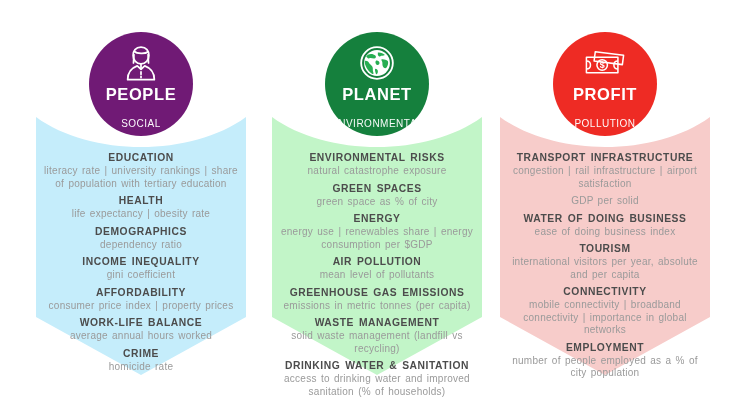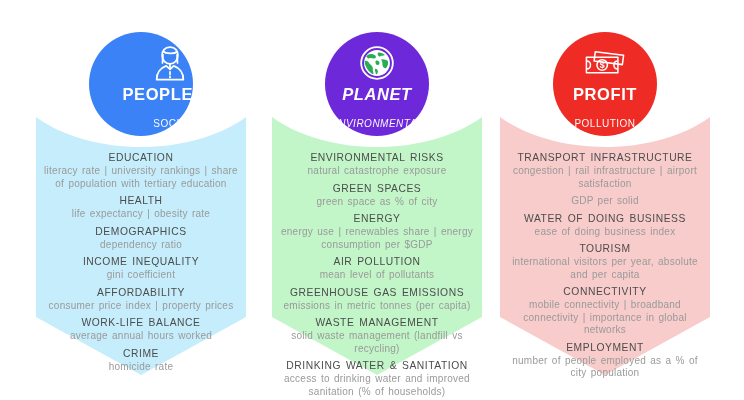--- a/index.html
+++ b/index.html
@@ -73,21 +73,21 @@
     width:210px;
     z-index:3;
     text-align:center;
     box-sizing:border-box;
     padding:0 4px;
   }
   .item{margin-bottom:5px;}
   .item:last-child{margin-bottom:0;}
   .item-title{
     font-size:10.3px;
-    font-weight:normal;
+    font-weight:bold;
     color:#4c4c4c;
     letter-spacing:.55px;
     line-height:1.22;
     word-spacing:1.5px;
   }
   .item-desc{
     font-size:10px;
     color:#9a9a9a;
     letter-spacing:.25px;
     line-height:1.25;
@@ -99,21 +99,21 @@
 <body>
 
 <div class="board">
 
   <div class="pillar" id="pillar-people">
     <div class="banner-shape">
       <svg viewBox="0 0 210 258" xmlns="http://www.w3.org/2000/svg">
         <path d="M0,0 C55,40 155,40 210,0 L210,200 L105,258 L0,200 Z" fill="#C5EDFB"></path>
       </svg>
     </div>
-    <div class="circle" style="background:#3b82f6;align-items:flex-end;">
+    <div class="circle" style="background:#701a75;">
       <span class="glyph">
         <svg width="40" height="40" viewBox="0 0 48 48" xmlns="http://www.w3.org/2000/svg">
           <g fill="none" stroke="#ffffff" stroke-width="2.1" stroke-linecap="round" stroke-linejoin="round">
             <path d="M24 5 C17.5 5 14.5 9.5 14.5 15 C14.5 20.5 18.5 25 24 25 C29.5 25 33.5 20.5 33.5 15 C33.5 9.5 30.5 5 24 5 Z"></path>
             <path d="M16 10 C19 13 29 13.5 32.5 10.5"></path>
             <path d="M15.5 14 L15 24 M32.5 14 L33 24"></path>
             <path d="M24 25 L24 31"></path>
             <path d="M8 44 C8 34.5 14 29.5 19.5 27.5 L24 31.5 L28.5 27.5 C34 29.5 40 34.5 40 44 Z"></path>
             <path d="M24 34.5 L24 37.5 M24 40 L24 41.5"></path>
           </g>
@@ -153,21 +153,21 @@
         </div>
     </div>
   </div>
 
   <div class="pillar" id="pillar-planet">
     <div class="banner-shape">
       <svg viewBox="0 0 210 258" xmlns="http://www.w3.org/2000/svg">
         <path d="M0,0 C55,40 155,40 210,0 L210,200 L105,258 L0,200 Z" fill="#C2F5C8"></path>
       </svg>
     </div>
-    <div class="circle" style="background:#6d28d9;font-style:italic;">
+    <div class="circle" style="background:#15803d;">
       <span class="glyph">
         <svg width="40" height="40" viewBox="0 0 48 48" xmlns="http://www.w3.org/2000/svg">
           <circle cx="24" cy="24" r="19" fill="none" stroke="#ffffff" stroke-width="2.2"></circle>
           <circle cx="24" cy="24" r="15.5" fill="#ffffff"></circle>
           <g fill="#27AE52">
             <path d="M13 14 C16 12.5 20 13 22 15 C23.5 16.5 22.5 18.5 20.5 18.5 C18 18.5 16 17.5 14.5 18.5 C13 19.5 12.5 17 11 16.5 C11.5 15.5 12 14.5 13 14 Z"></path>
             <path d="M25 11.5 C28 11 31.5 12.5 33.5 14.5 C31.5 15.5 29.5 15 28 16 C27 16.8 25.5 15.5 25 14 Z"></path>
             <path d="M9.5 21.5 C11.5 21 13.5 22 14.5 24 C15.5 26 17.5 26.5 18.5 28.5 C19.5 30.5 18.5 33 19.5 35 C20.3 36.6 19.5 38 18 37 C15 35 11.5 31 10 26.5 C9.3 24.8 9.2 23 9.5 21.5 Z"></path>
             <path d="M29.5 19.5 C32 19 35 20 37 21.5 C38 24 37 27 35.5 29.5 C34 31.5 32 30 31 28 C30 26 31 24 30 22 C29.5 21 29 20 29.5 19.5 Z"></path>
             <path d="M23 21 C25 20.5 27 22 27 24 C27 26 25 27 23.5 26 C22 25 21.5 22 23 21 Z"></path>

